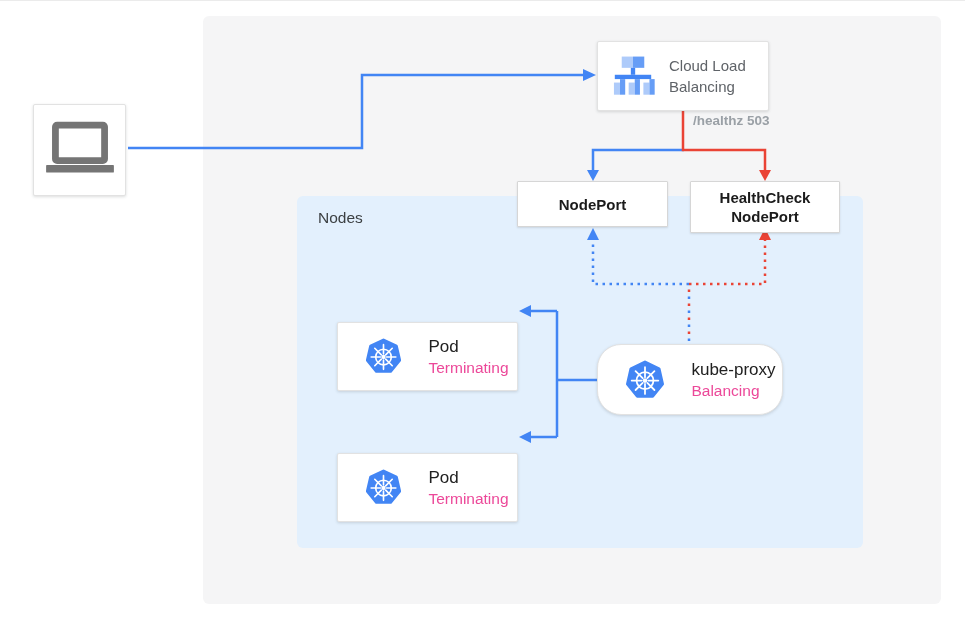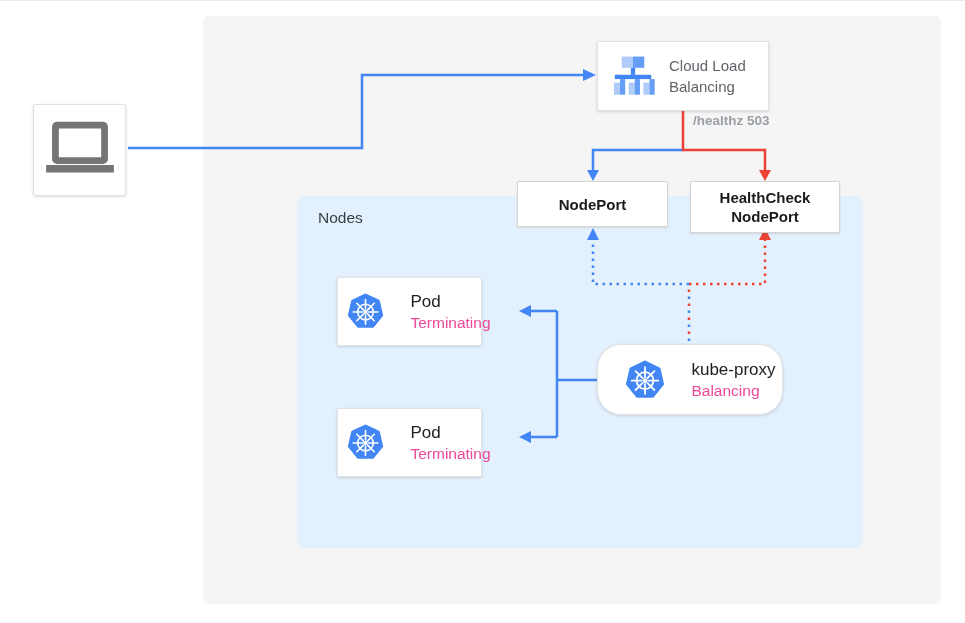--- a/index.html
+++ b/index.html
@@ -21,21 +21,21 @@
     position:absolute;background:#ffffff;border:1px solid #d6d6d6;border-radius:1px;
     box-shadow:0 1px 2px rgba(60,64,67,.15);box-sizing:border-box;
     display:flex;align-items:center;justify-content:center;text-align:center;
     font-weight:bold;font-size:15px;color:#1b1b1b;line-height:19px;
   }
   .client-box{left:33px;top:104px;width:93px;height:92px;justify-content:center;}
   .clb-box{left:597px;top:41px;width:172px;height:70px;}
   .clb-label{margin-left:10px;width:104px;font-size:15px;line-height:21px;color:#5f6368;}
   .nodeport-box{left:517px;top:181px;width:151px;height:46px;}
   .hcnp-box{left:690px;top:181px;width:150px;height:52px;padding:12px 18px;}
-  .pod-box{width:145px;height:69px;}
+  .pod-box{width:181px;height:69px;margin-top:45px;}
   .pod-1{left:337px;top:277px;}
   .pod-2{left:408px;top:408px;left:337px;}
   .kp-box{left:597px;top:344px;width:186px;height:71px;border-radius:24px;}
   .box-text{margin-left:26px;}
   .box-title{font-size:17px;color:#212121;line-height:22px;}
   .box-sub{font-size:15.5px;color:#ec4899;line-height:20px;}
   .k8s-icon{width:37px;height:37px;flex:0 0 auto;margin-left:19px;}
   .kp-box .k8s-icon{width:40px;height:40px;margin-left:21px;}
   .clb-icon{width:52px;height:49px;flex:0 0 auto;margin-left:9px;}
   .laptop-icon{width:78px;height:61px;}

